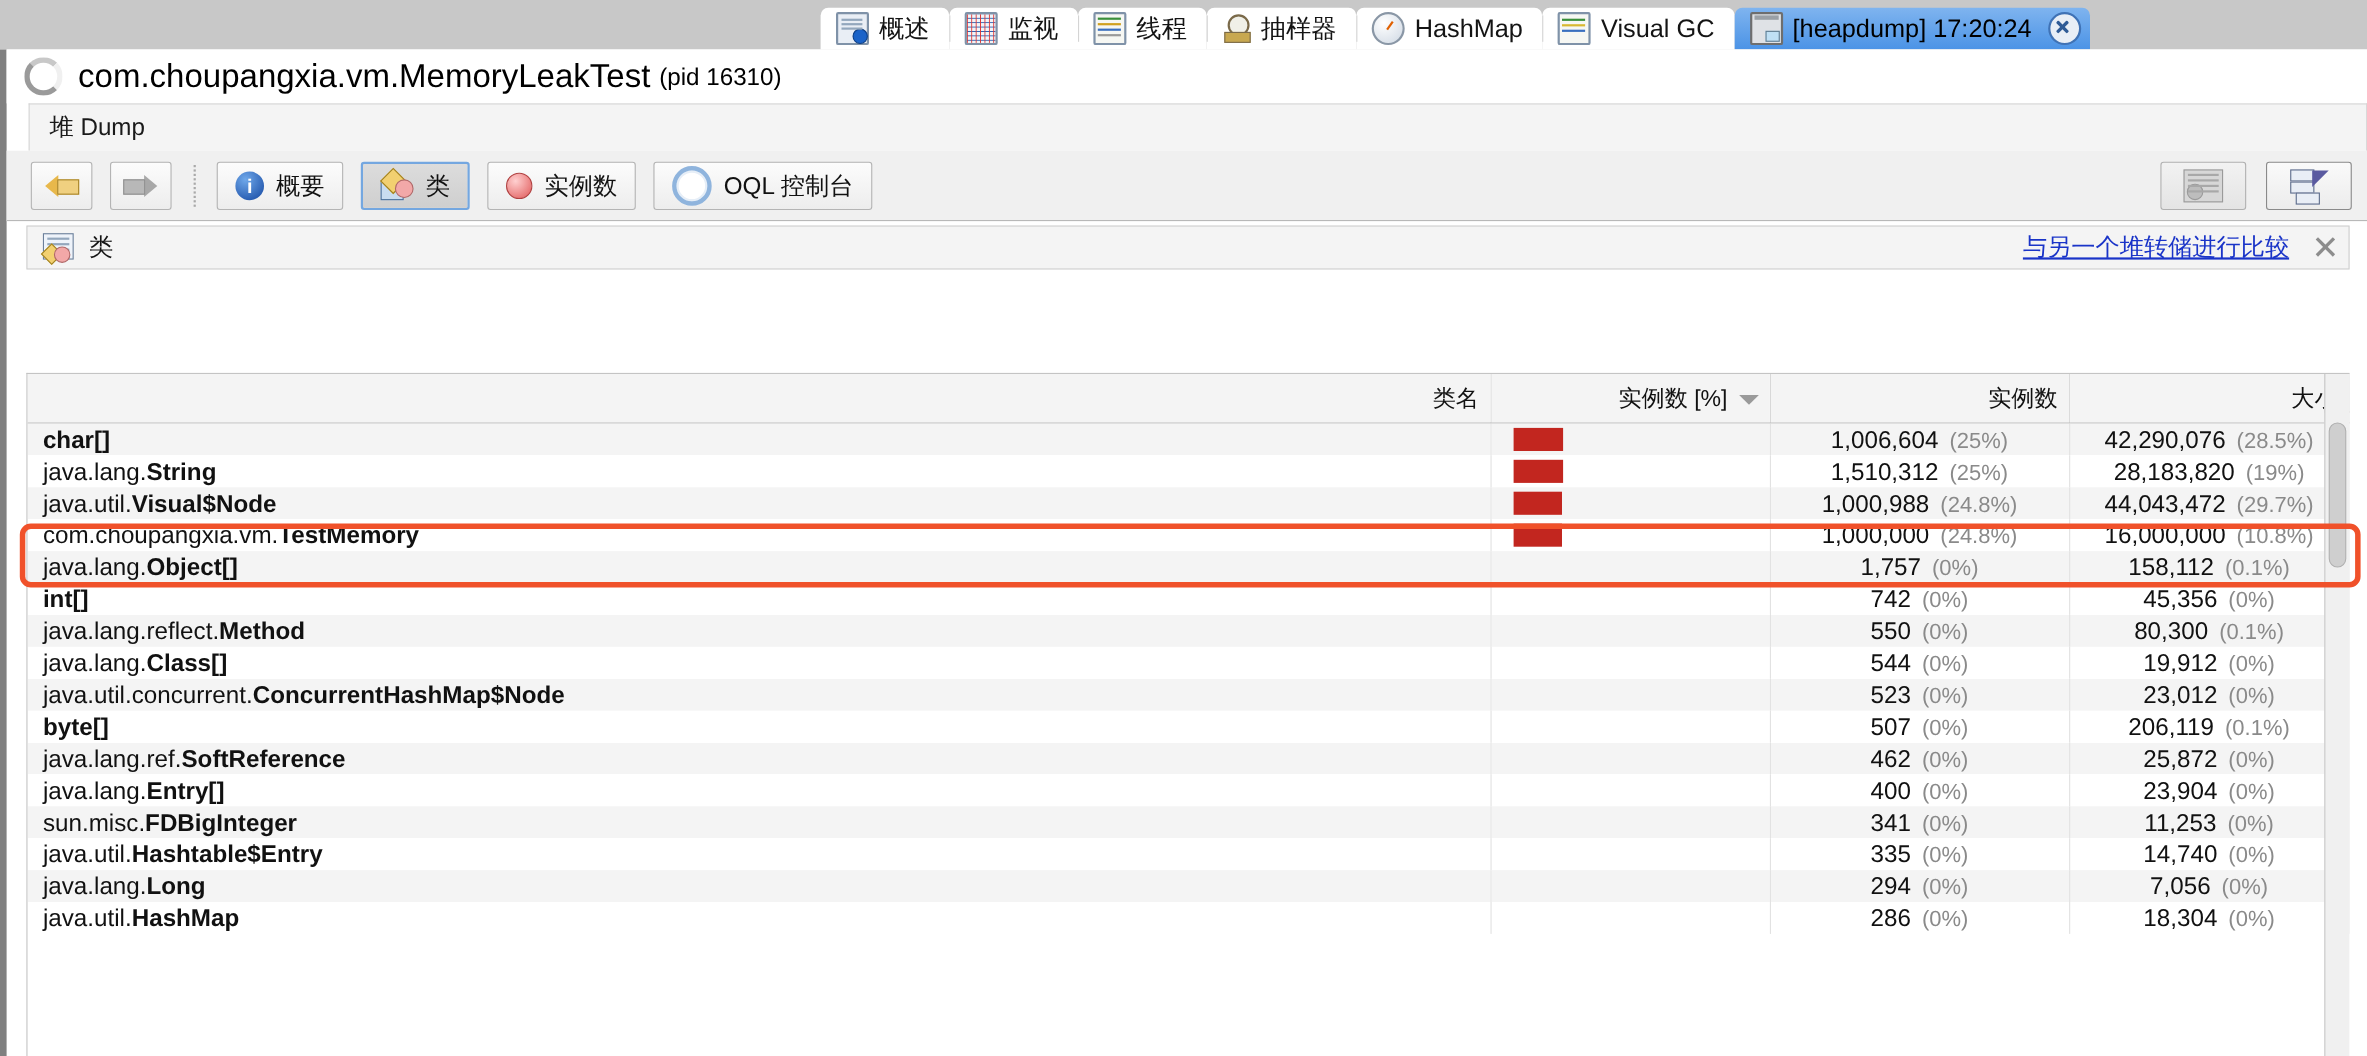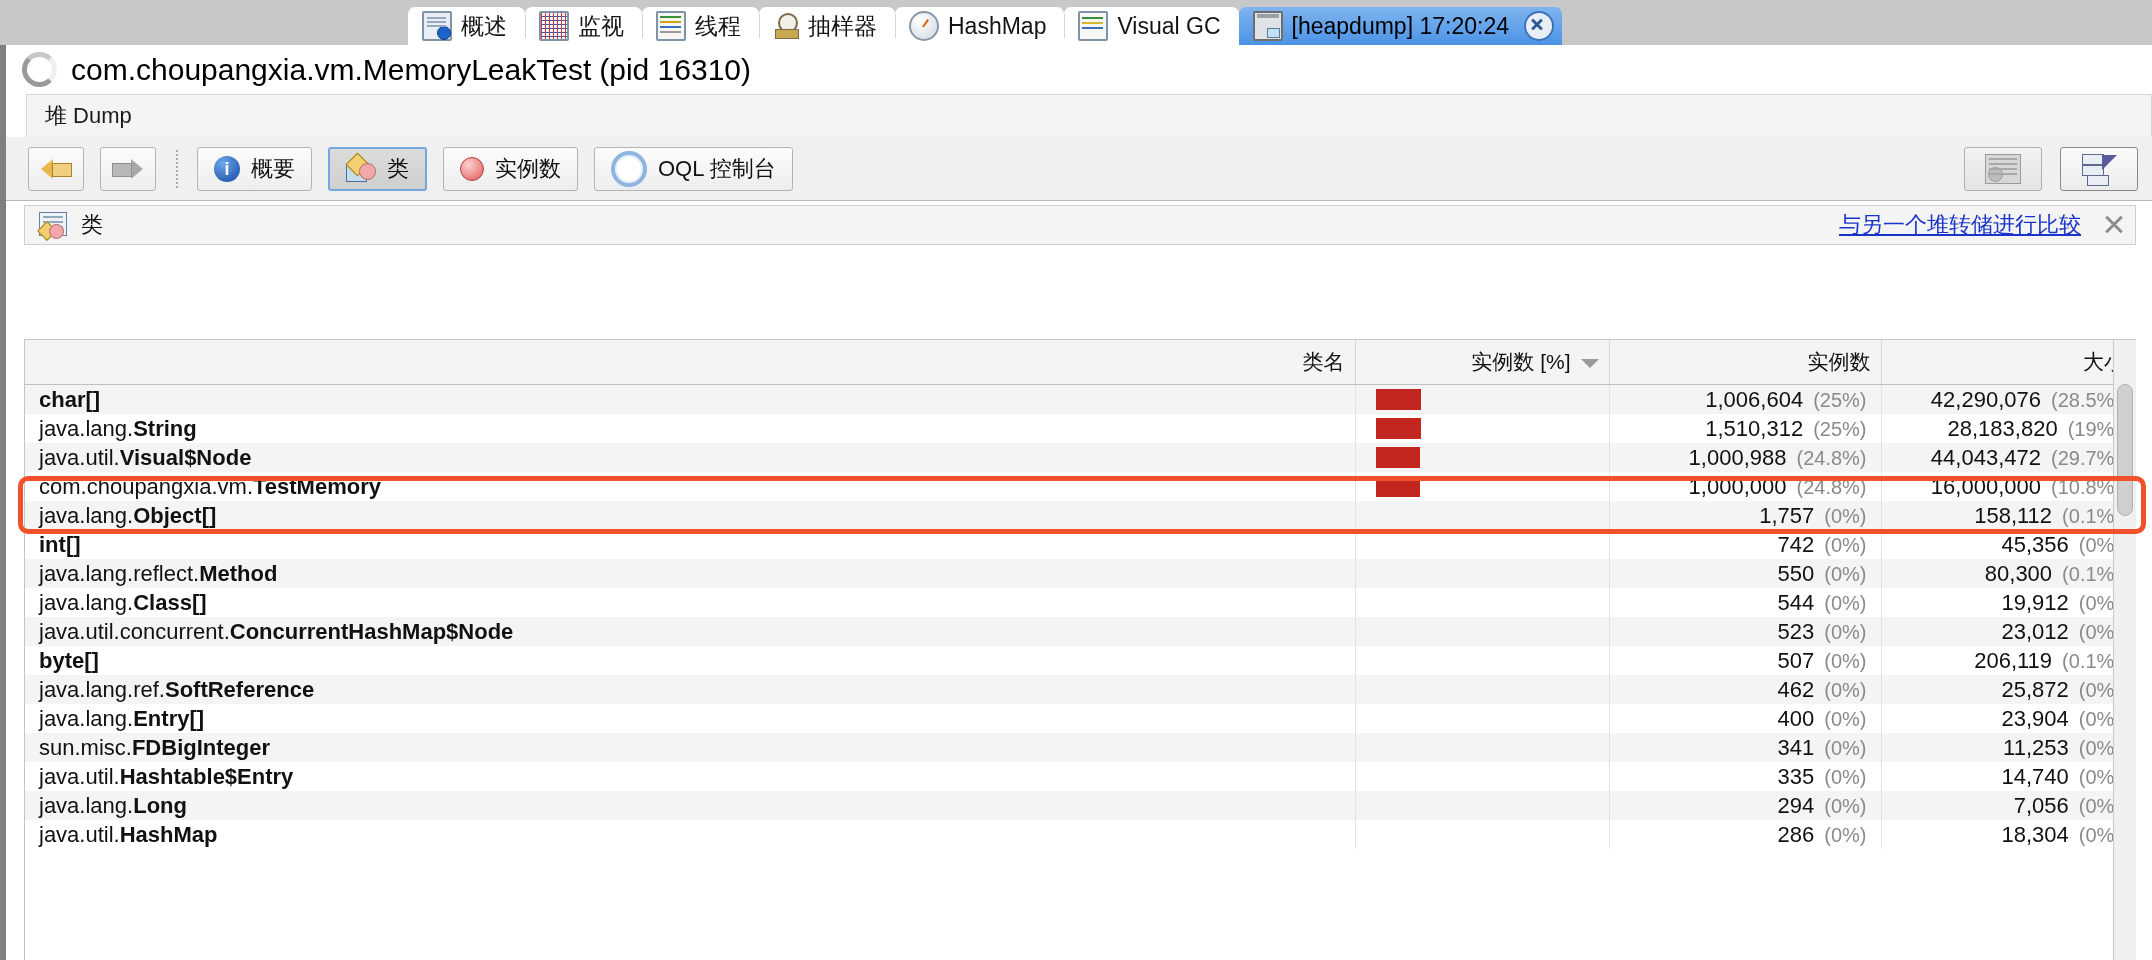--- a/index.html
+++ b/index.html
@@ -19,20 +19,21 @@
   
   .tabstrip {
     position: absolute;
     left: 0; top: 0;
     width: 1900px; height: 45px;
     background: #c8c8c8;
     display: flex;
     align-items: flex-end;
     padding-left: 408px;
     box-sizing: border-box;
+    justify-content: flex-end;
   }
   .tab {
     display: flex;
     align-items: center;
     gap: 9px;
     height: 38px;
     padding: 0 18px 0 14px;
     background: #ffffff;
     border-top-left-radius: 7px;
     border-top-right-radius: 7px;
@@ -116,21 +117,21 @@
     box-sizing: border-box;
   }
   .spinner {
     width: 25px; height: 25px; border-radius: 50%;
     border: 5px solid #9a9a9a;
     border-right-color: #f0f0f0;
     border-top-color: #c8c8c8;
     flex: 0 0 25px;
   }
   .apptitle .t1 { font-size: 30px; font-weight: normal; color: #000; }
-  .apptitle .t2 { font-size: 30px; font-weight: normal; color: #000; margin-left: -6px;}
+  .apptitle .t2 { font-size: 22px; font-weight: normal; color: #000; margin-left: -6px;}
 
   .subtab {
     height: 43px;
     margin-left: 20px;
     background: #f4f4f4;
     border-top: 1px solid #d6d6d6;
     border-left: 1px solid #d6d6d6;
     border-right: 1px solid #d6d6d6;
     display: flex; align-items: center;
     padding-left: 18px;
@@ -284,21 +285,21 @@
     border-left:9px solid transparent; border-right:9px solid transparent;
     border-top:9px solid #9a9a9a; vertical-align: middle;
   }
   table.classes td {
     font-size: 22px; color: #111;
     padding: 0 14px; height: 29px;
     border-right: 1px solid #e2e2e2;
     box-sizing: border-box; white-space: nowrap; overflow: hidden;
   }
   tr.alt td { background: #f4f4f4; }
-  td.num { text-align: right; padding-right: 6px; }
+  td.num { text-align: center; padding-right: 6px; }
   td.pct-cell { padding: 0; }
   .pctbarbox { height: 29px; display:flex; align-items:center; }
   .pctbar { height: 21px; background: #c2261f; margin-left: 6px; }
   .gray { color: #8a8a8a; font-size: 20px; margin-left: 10px; }
   .cls-pkg { color:#111; }
   .cls-name { font-weight: bold; }
 
   
   .scrollbar {
     position: absolute; right: 0; top: 0; bottom: 0; width: 22px;

